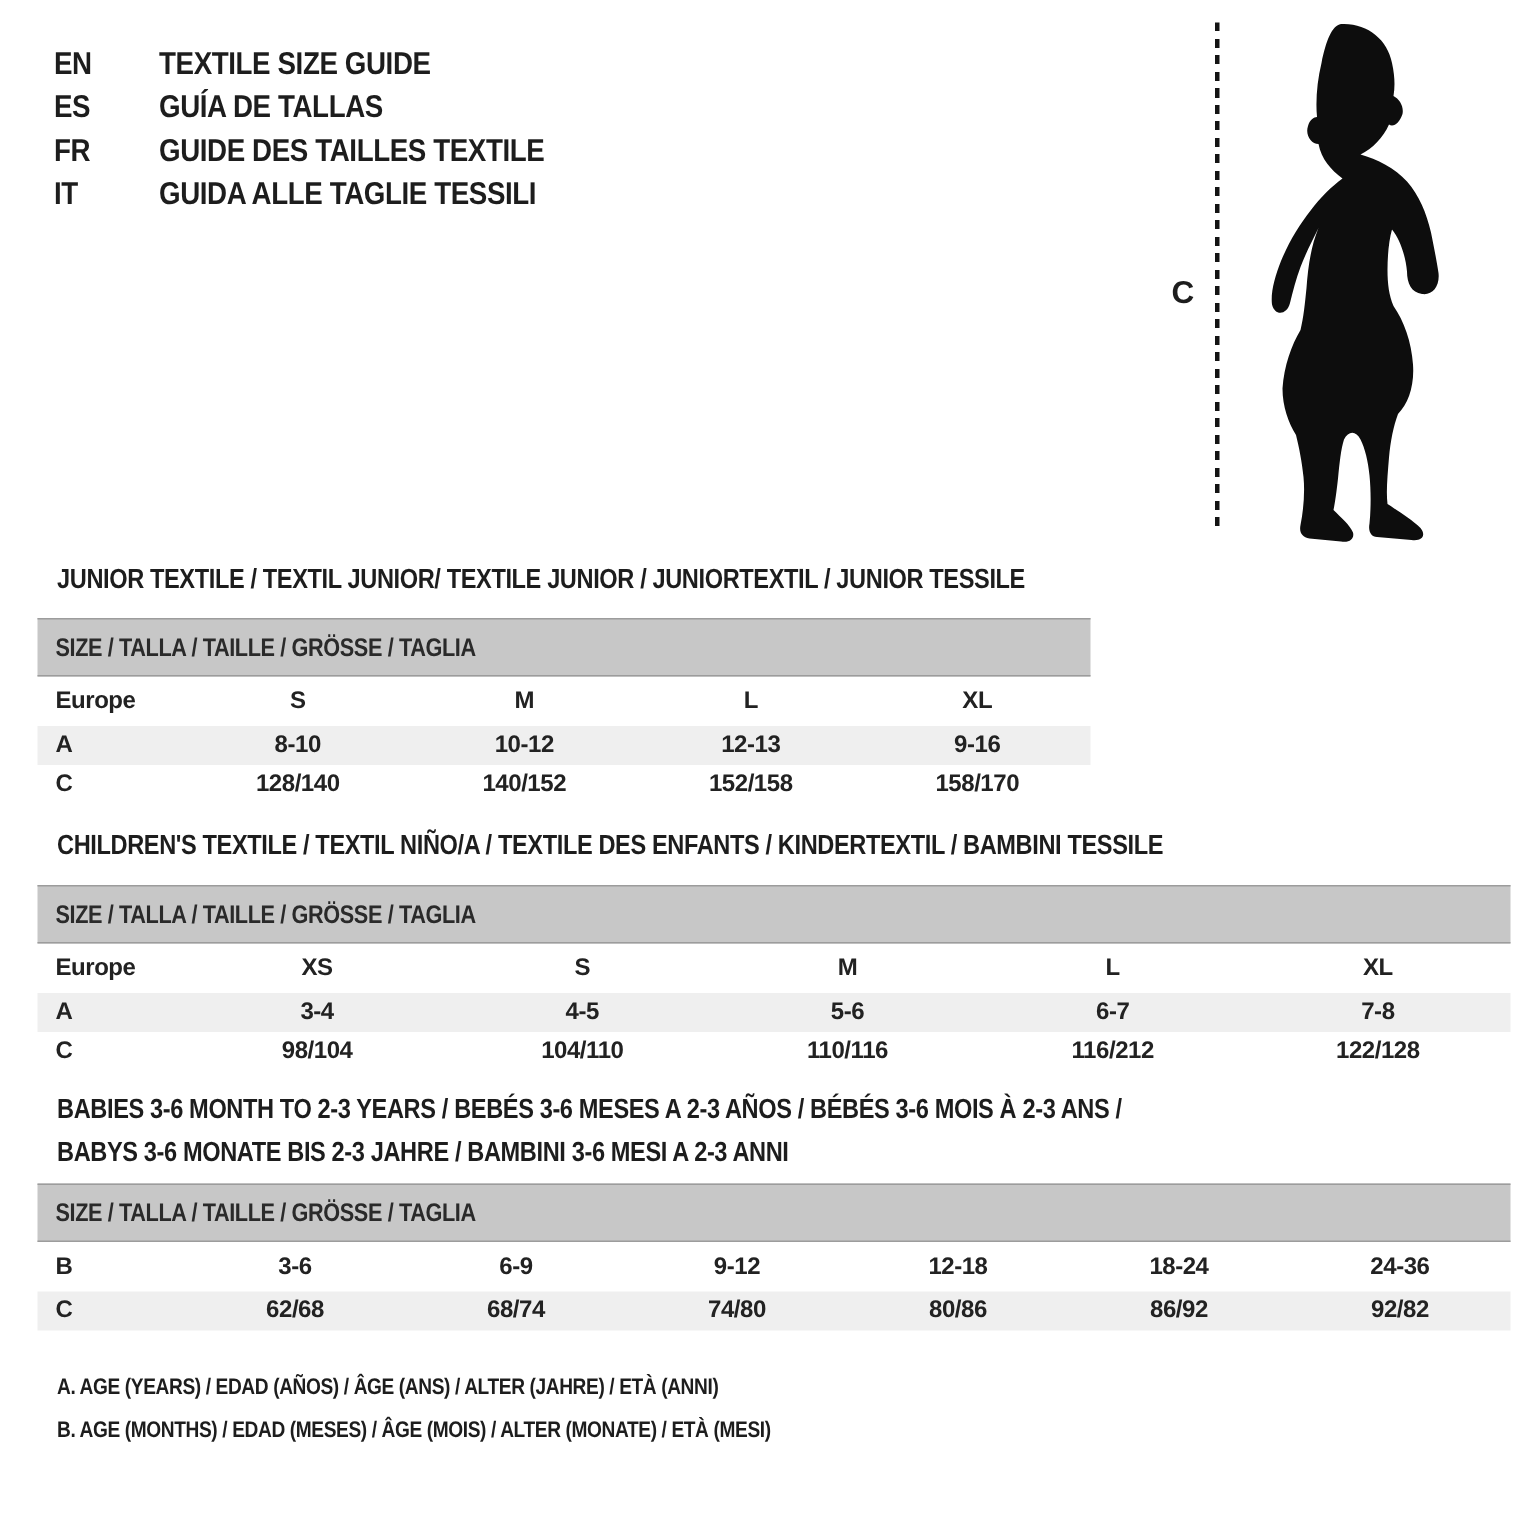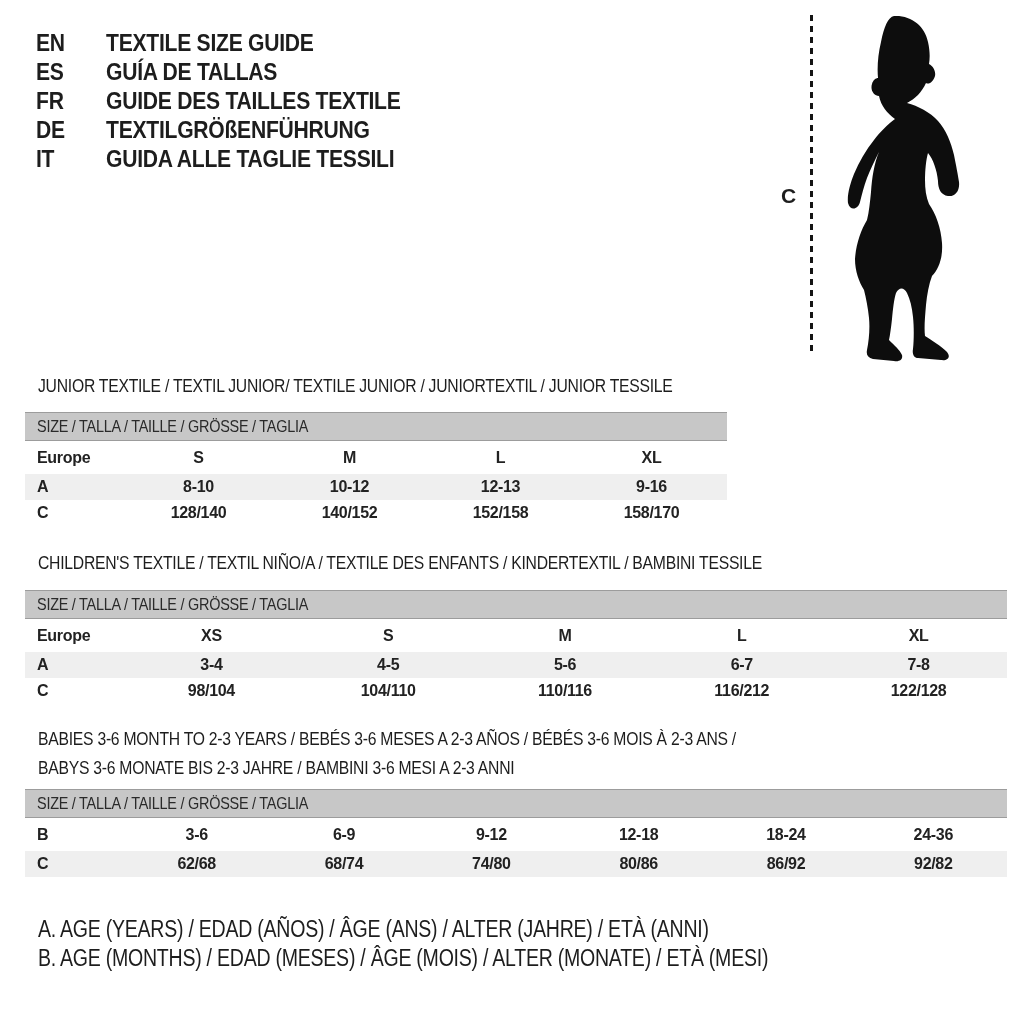--- a/index.html
+++ b/index.html
@@ -6,70 +6,66 @@
   .page{
     position:relative;width:1024px;height:1024px;background:#ffffff;
     font-family:"Liberation Sans","DejaVu Sans",sans-serif;color:#1d1d1d;overflow:hidden;
   }
   
   .cond{display:inline-block;transform:scaleX(.85);transform-origin:0 50%;letter-spacing:-.3px;white-space:pre-line;}
   .cond88{display:inline-block;transform:scaleX(.88);transform-origin:0 50%;letter-spacing:-.3px;}
 
   
   .lang-block{position:absolute;left:36px;top:28px;}
-  .lang-row{display:flex;height:29px;align-items:center;font-weight:bold;font-size:24px;}
+  .lang-row{display:flex;height:29px;align-items:center;font-weight:bold;font-size:21px;}
   .lang-code{width:70px;}
   .lang-label{white-space:nowrap;}
 
   
   .measure-line{position:absolute;left:810px;top:15px;width:3px;height:341px;
     background:repeating-linear-gradient(to bottom,#141414 0 6px,transparent 6px 11px);}
   .measure-label{position:absolute;left:781px;top:184px;font-weight:bold;font-size:21px;}
   .toddler-svg{position:absolute;left:818px;top:13px;width:158px;height:350px;}
 
   
-  .sec-title{position:absolute;left:38px;font-weight:normal;font-size:18.5px;line-height:29px;white-space:nowrap;}
+  .sec-title{position:absolute;left:38px;font-weight:bold;font-size:18.5px;line-height:29px;white-space:nowrap;}
   .sec-title .cond{white-space:pre-line;}
 
   
   .tbl{position:absolute;left:25px;}
-  .tbl-hdr{height:29px;background:#c7c7c7;border-top:1px solid #9c9c9c;border-bottom:1px solid #9c9c9c;
-    display:flex;align-items:center;padding-left:12px;box-sizing:border-box;font-weight:normal;font-size:17px;color:#2a2a2a;}
+  .tbl-hdr{height:39px;background:#c7c7c7;border-top:1px solid #9c9c9c;border-bottom:1px solid #9c9c9c;
+    display:flex;align-items:center;padding-left:12px;box-sizing:border-box;font-weight:bold;font-size:17px;color:#2a2a2a;}
   .tbl-row{display:flex;align-items:center;font-weight:bold;font-size:16px;color:#222;letter-spacing:-.3px;}
   .tbl-row.first{height:33px;}
   .tbl-row.r{height:26px;}
   .tbl-row.shaded{background:#efefef;}
   .cell{flex:1;text-align:center;}
   .cell.lab{flex:0 0 98px;text-align:left;padding-left:12px;box-sizing:border-box;}
 
   
   .legend{position:absolute;left:38px;top:916px;}
-  .legend-line{height:29px;font-weight:normal;font-size:23px;white-space:nowrap;}
+  .legend-line{height:29px;font-weight:bold;font-size:15px;white-space:nowrap;}
 </style>
 </head>
 <body>
 
 <div class="page">
 
   <div class="lang-block">
     <div class="lang-row">
         <span class="lang-code cond88">EN</span>
         <span class="lang-label cond88">TEXTILE SIZE GUIDE</span>
       </div>
     <div class="lang-row">
         <span class="lang-code cond88">ES</span>
         <span class="lang-label cond88">GUÍA DE TALLAS</span>
       </div>
     <div class="lang-row">
         <span class="lang-code cond88">FR</span>
         <span class="lang-label cond88">GUIDE DES TAILLES TEXTILE</span>
-      </div>
-    <div class="lang-row">
-        <span class="lang-code cond88">DE</span>
-        <span class="lang-label cond88">TEXTILGRÖßENFÜHRUNG</span>
       </div>
     <div class="lang-row">
         <span class="lang-code cond88">IT</span>
         <span class="lang-label cond88">GUIDA ALLE TAGLIE TESSILI</span>
       </div>
   </div>
 
   <div class="measure-line"></div>
   <div class="measure-label">C</div>
   <svg class="toddler-svg" viewBox="0 0 158 350" aria-hidden="true">

